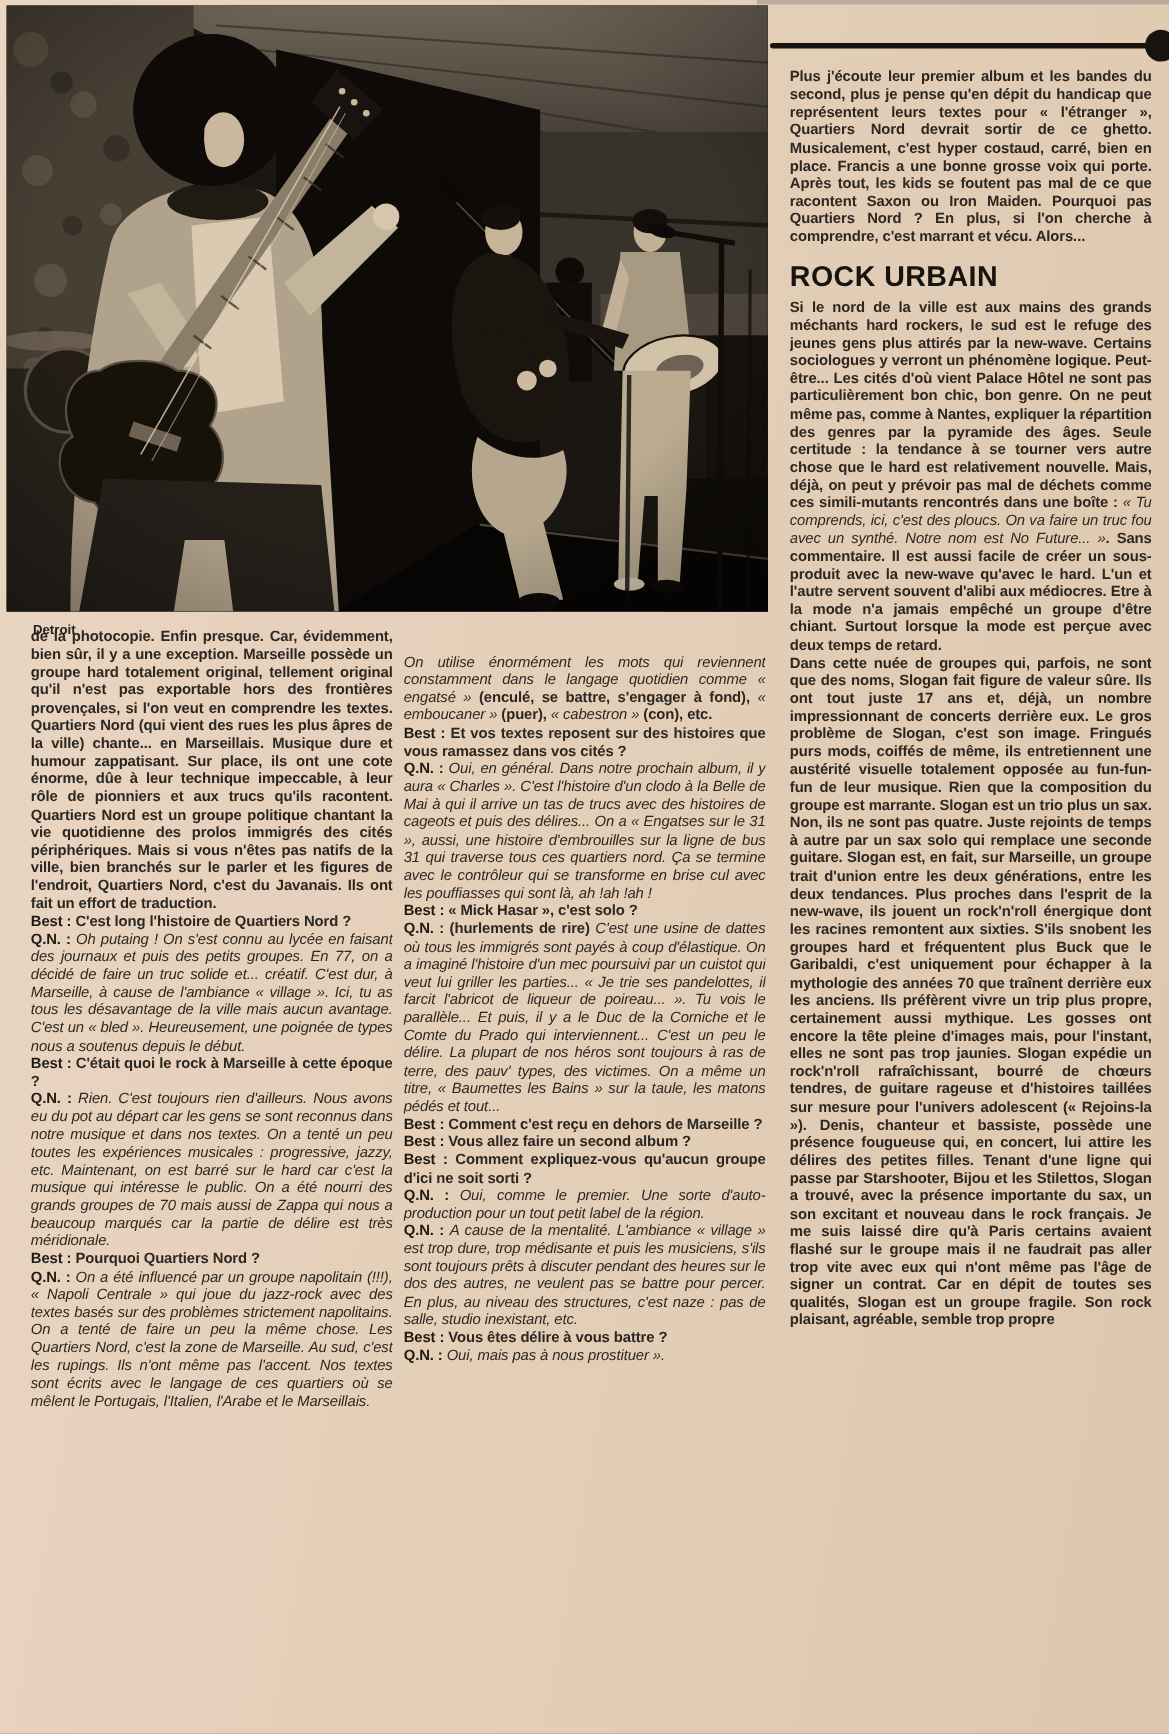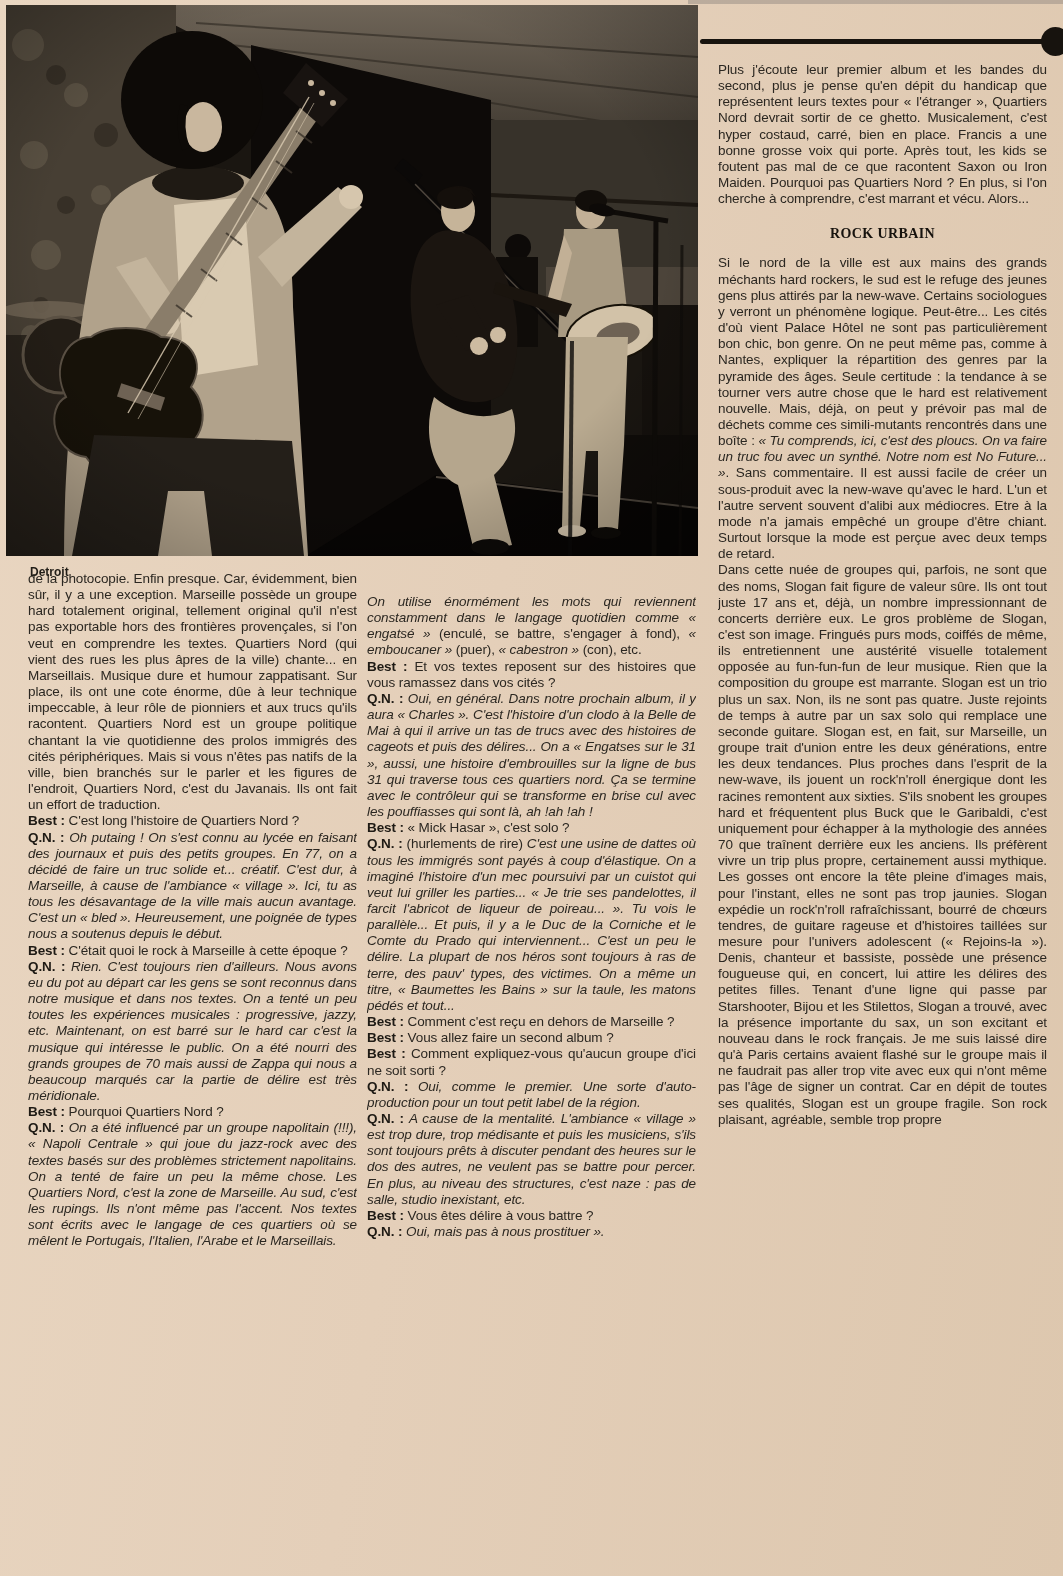--- a/index.html
+++ b/index.html
@@ -19,27 +19,27 @@
   .rule-dot{position:absolute;left:1041px;top:27px;width:29px;height:29px;border-radius:50%;background:#17130e;}
   .col{
     position:absolute;width:329px;overflow:hidden;
     font-size:13.5px;line-height:16.15px;text-align:justify;
     letter-spacing:-0.1px;
   }
   .col-left{left:28px;top:571px;height:982px;}
   .col-mid{left:367px;top:594px;height:982px;}
   .col-right{left:718px;top:62px;height:1514px;}
   .para{margin:0;padding:0;}
-  .seg-n{font-style:normal;font-weight:normal;}
+  .seg-n{font-style:normal;font-weight:bold;}
   .seg-b{font-weight:bold;color:#1e1a14;}
   .seg-i{font-style:italic;}
   .section-heading{
     margin:15px 0 9px 0;
-    font-size:14px;line-height:24px;font-weight:bold;
-    letter-spacing:0.4px;color:#17130e;text-align:center;font-family:Liberation Serif, serif;
+    font-size:26px;line-height:24px;font-weight:bold;
+    letter-spacing:0.4px;color:#17130e;text-align:left;
   }
 </style>
 </head>
 <body>
 
 <div class="page">
 
   <div class="scan-top"></div>
 
   <div class="photo" aria-label="Photo noir et blanc : groupe de rock sur scène (guitariste, chanteur, bassiste)">

